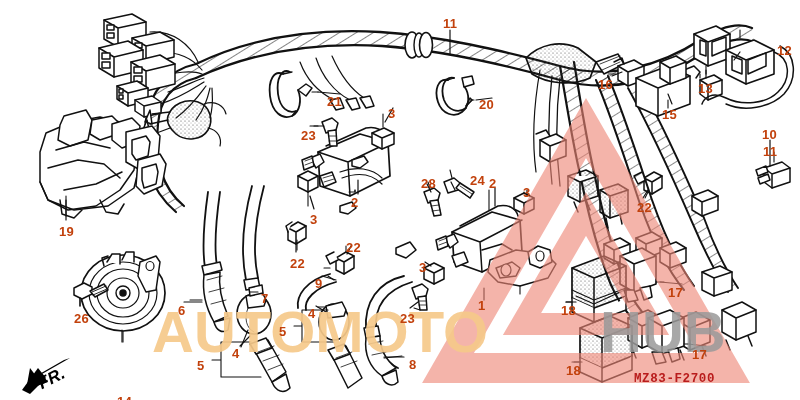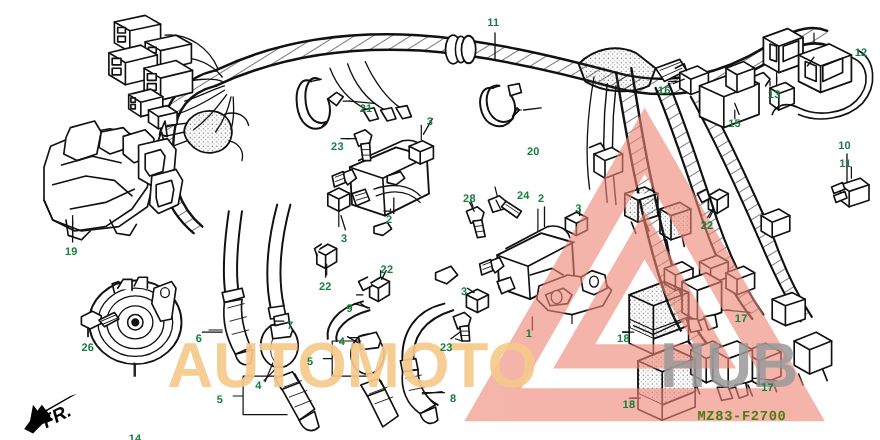--- a/index.html
+++ b/index.html
@@ -2,24 +2,24 @@
 <html><head>
 <meta charset="utf-8">
 <style>
   html,body{margin:0;padding:0;background:#fff;}
   body{width:800px;height:400px;overflow:hidden;
        font-family:"Liberation Sans",sans-serif;}
   #stage{position:relative;width:800px;height:400px;background:#ffffff;overflow:hidden;}
   #art{position:absolute;inset:0;}
   #watermark{position:absolute;inset:0;pointer-events:none;}
   .callout{position:absolute;font-family:"Liberation Sans",sans-serif;
-           font-weight:700;font-size:10px;color:#15803d;line-height:1;
+           font-weight:700;font-size:13px;color:#c2410c;line-height:1;
            letter-spacing:.2px;white-space:nowrap;}
   .partno{position:absolute;font-family:"Liberation Mono",monospace;
-          font-weight:700;font-size:12.5px;color:#4d7c0f;letter-spacing:.6px;}
+          font-weight:700;font-size:12.5px;color:#b91c1c;letter-spacing:.6px;}
   .frlabel{position:absolute;font-family:"Liberation Sans",sans-serif;
            font-weight:700;font-style:italic;font-size:17px;color:#000;
            transform:rotate(-27deg);transform-origin:left bottom;letter-spacing:0px;}
 </style>
 </head>
 <body>
 
 <div id="stage">
 
   <svg id="art" viewBox="0 0 800 400">
@@ -595,21 +595,21 @@
       <div class="callout" style="left: 729px; top: 44px; margin-left: 48px;">12</div>
       <div class="callout" style="left: 698px; top: 82px;">13</div>
       <div class="callout" style="left: 117px; top: 347px; margin-top: 48px;">14</div>
       <div class="callout" style="left: 662px; top: 108px;">15</div>
       <div class="callout" style="left: 598px; top: 78px;">16</div>
       <div class="callout" style="left: 668px; top: 286px;">17</div>
       <div class="callout" style="left: 692px; top: 348px;">17</div>
       <div class="callout" style="left: 561px; top: 304px;">18</div>
       <div class="callout" style="left: 566px; top: 364px;">18</div>
       <div class="callout" style="left: 59px; top: 225px;">19</div>
-      <div class="callout" style="left: 479px; top: 98px; margin-top: 36px;">20</div>
+      <div class="callout" style="left: 479px; top: 98px;">20</div>
       <div class="callout" style="left: 327px; top: 95px;">21</div>
       <div class="callout" style="left: 290px; top: 257px;">22</div>
       <div class="callout" style="left: 346px; top: 241px;">22</div>
       <div class="callout" style="left: 637px; top: 201px;">22</div>
       <div class="callout" style="left: 301px; top: 129px;">23</div>
       <div class="callout" style="left: 400px; top: 312px;">23</div>
       <div class="callout" style="left: 470px; top: 174px;">24</div>
       <div class="callout" style="left: 421px; top: 177px;">28</div>
       <div class="callout" style="left: 74px; top: 312px;">26</div>
     </div>

